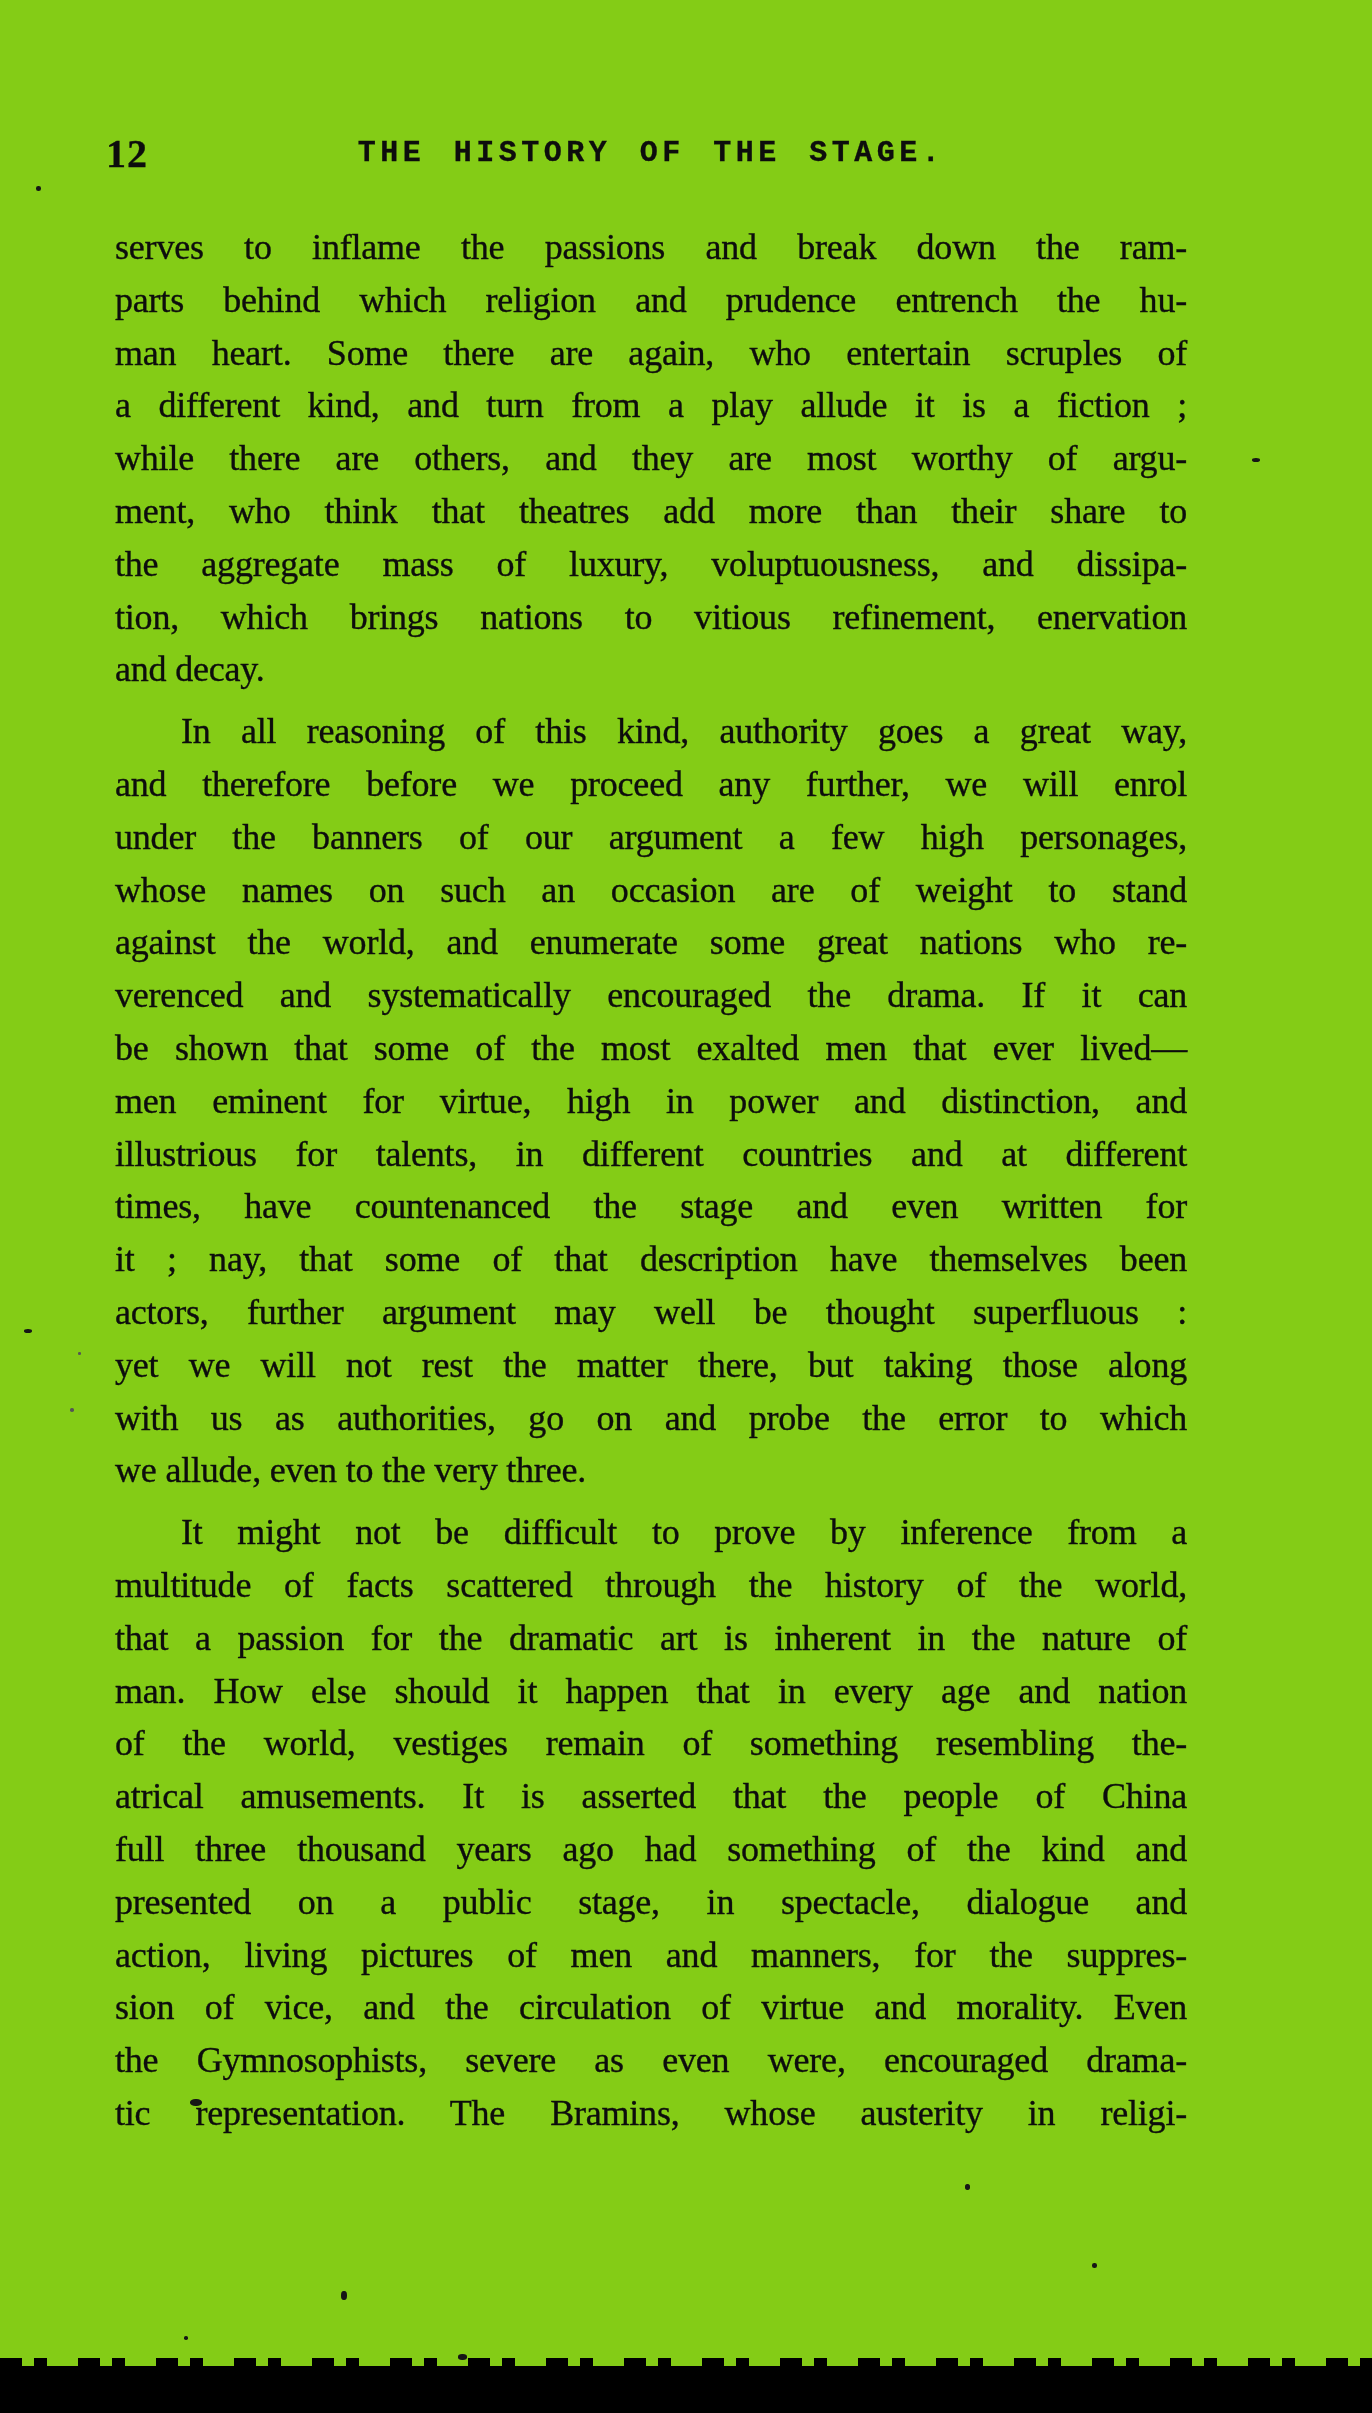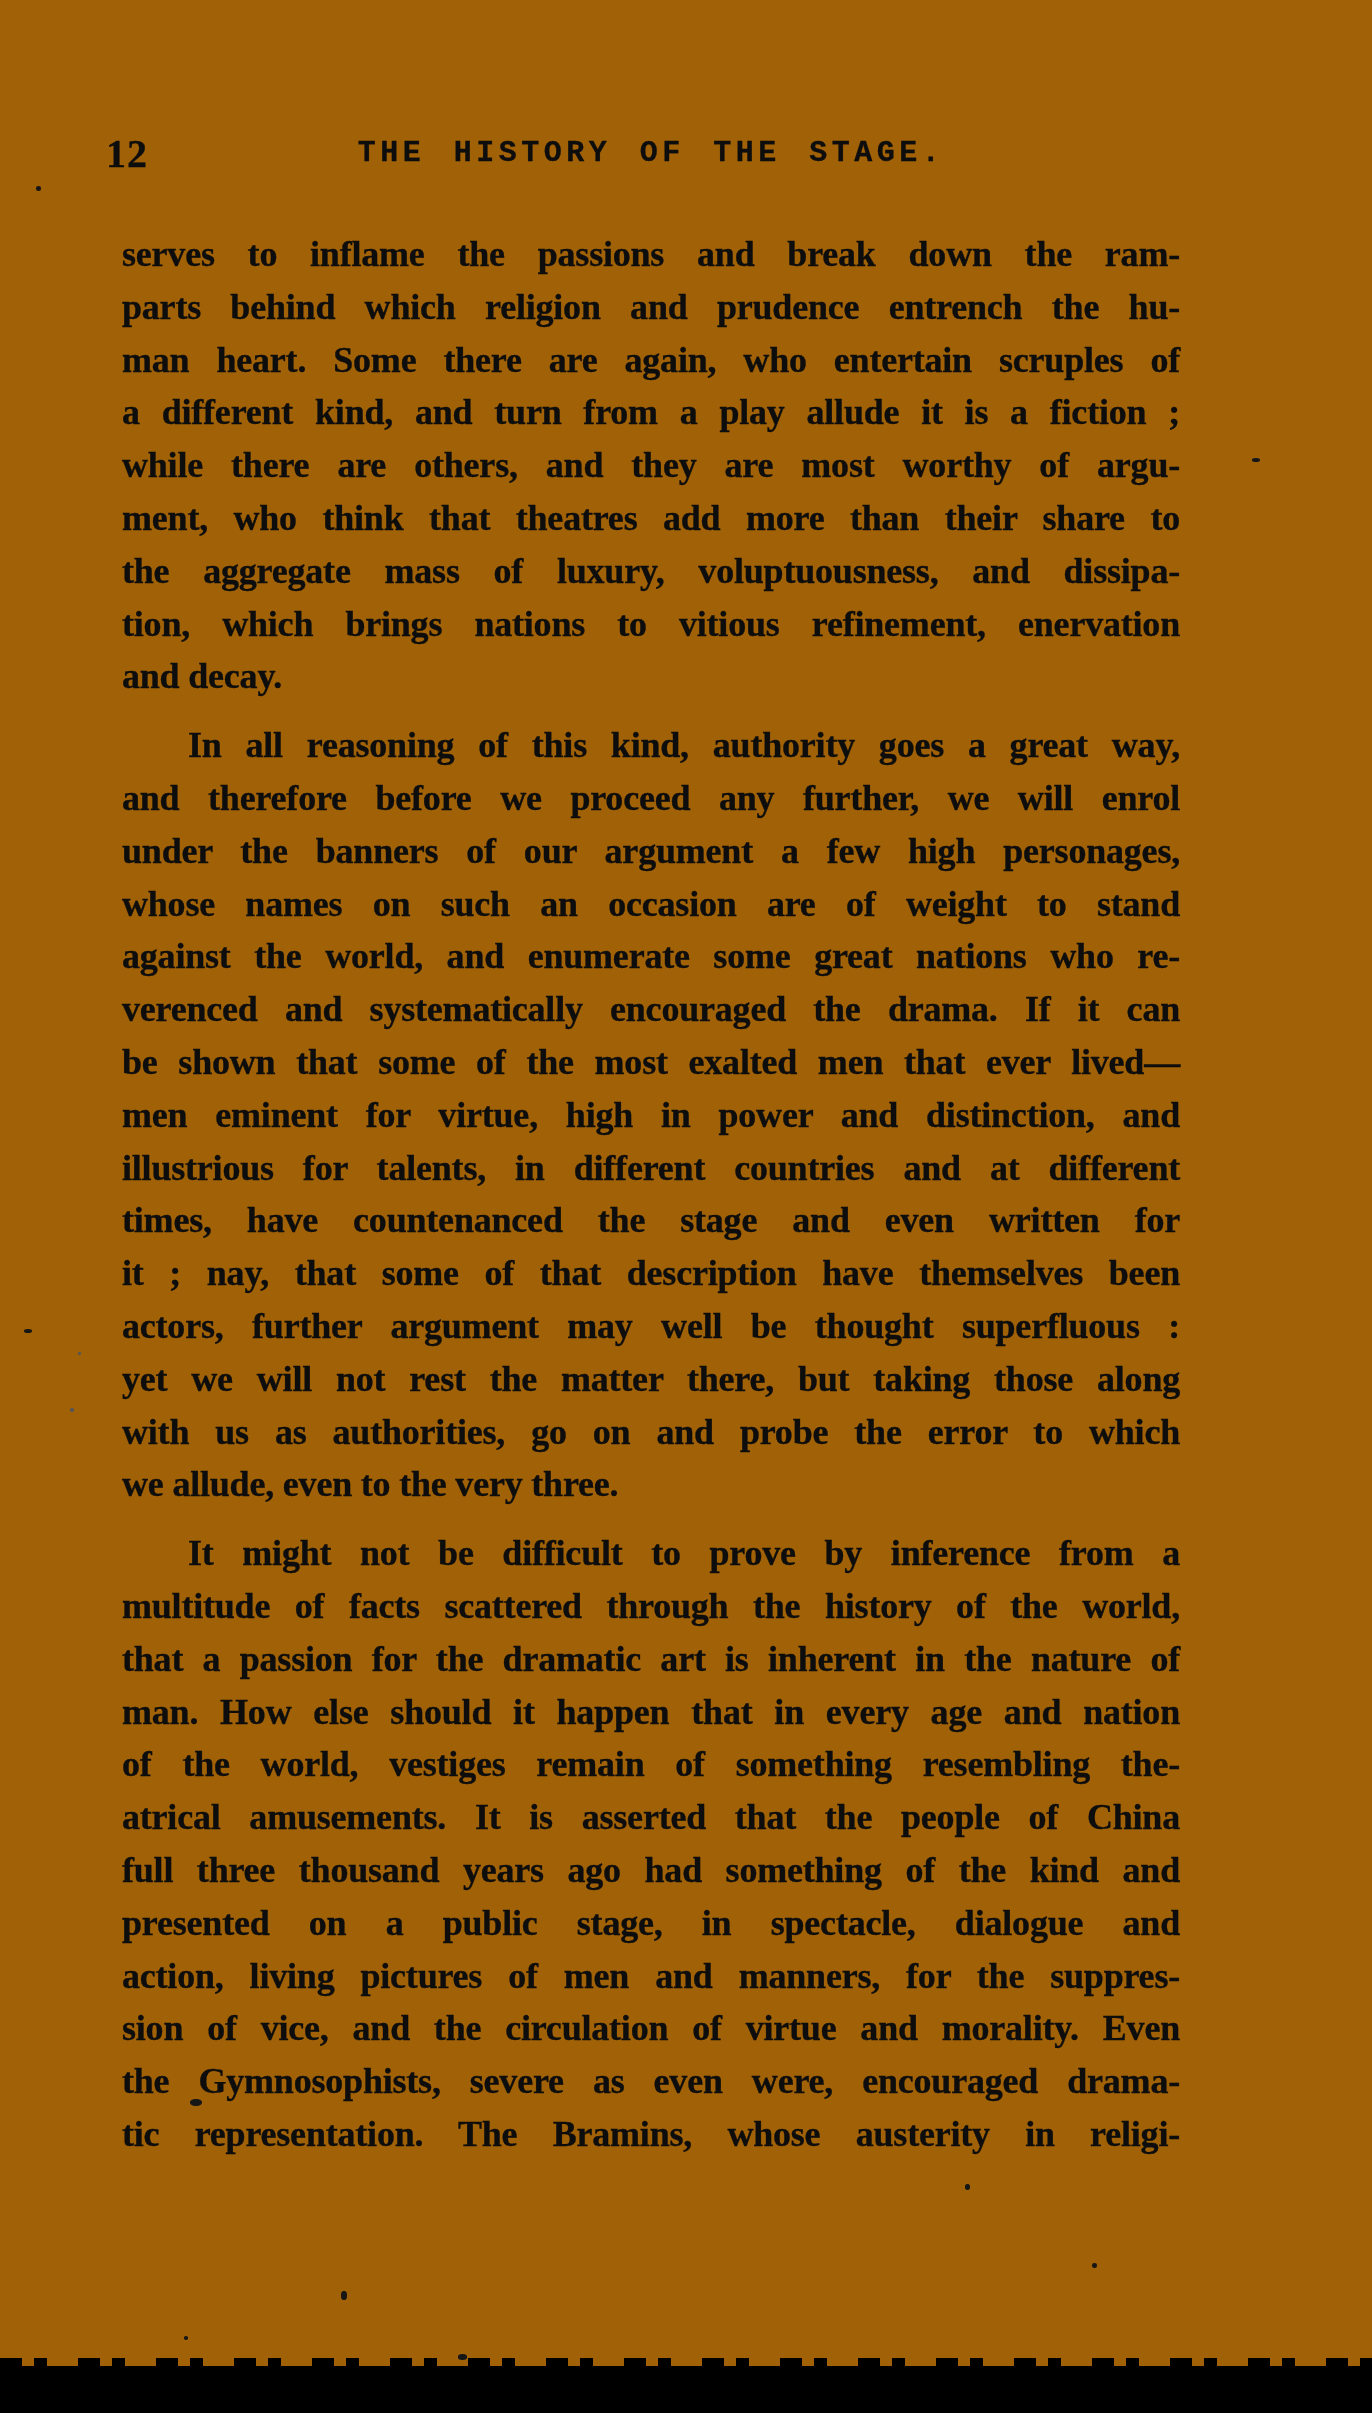--- a/index.html
+++ b/index.html
@@ -1,20 +1,20 @@
 <!DOCTYPE html>
 <html><head>
 <meta charset="utf-8">
 <style>
   html, body { margin: 0; padding: 0; background: #e8e8e8; }
   .page {
     position: relative;
     width: 1372px;
     height: 2413px;
-    background: #a16207;
+    background: #84cc16;
     overflow: hidden;
     font-family: "Liberation Serif", "DejaVu Serif", serif;
     color: #0d0d0d;
   }
   
   .running-head {
     position: absolute;
     left: 106px;
     top: 128px;
     width: 1090px;
@@ -45,21 +45,21 @@
   
   .text-block {
     position: absolute;
     left: 106px;
     top: 212px;
     width: 1090px;
     font-size: 36px;
     line-height: 52.8px;
     -webkit-text-stroke: 0.35px currentColor;
   }
-  .paragraph { margin: 16px; font-weight: bold; }
+  .paragraph { margin: 9px; }
   .paragraph.indent { margin-top: 4px; }
   .paragraph.indent .line:first-child { text-indent: 66px; }
   .line {
     text-align: justify;
     text-align-last: justify;
     letter-spacing: -0.2px;
   }
   .line.short { text-align-last: left; }
   
   .scan-bar {

